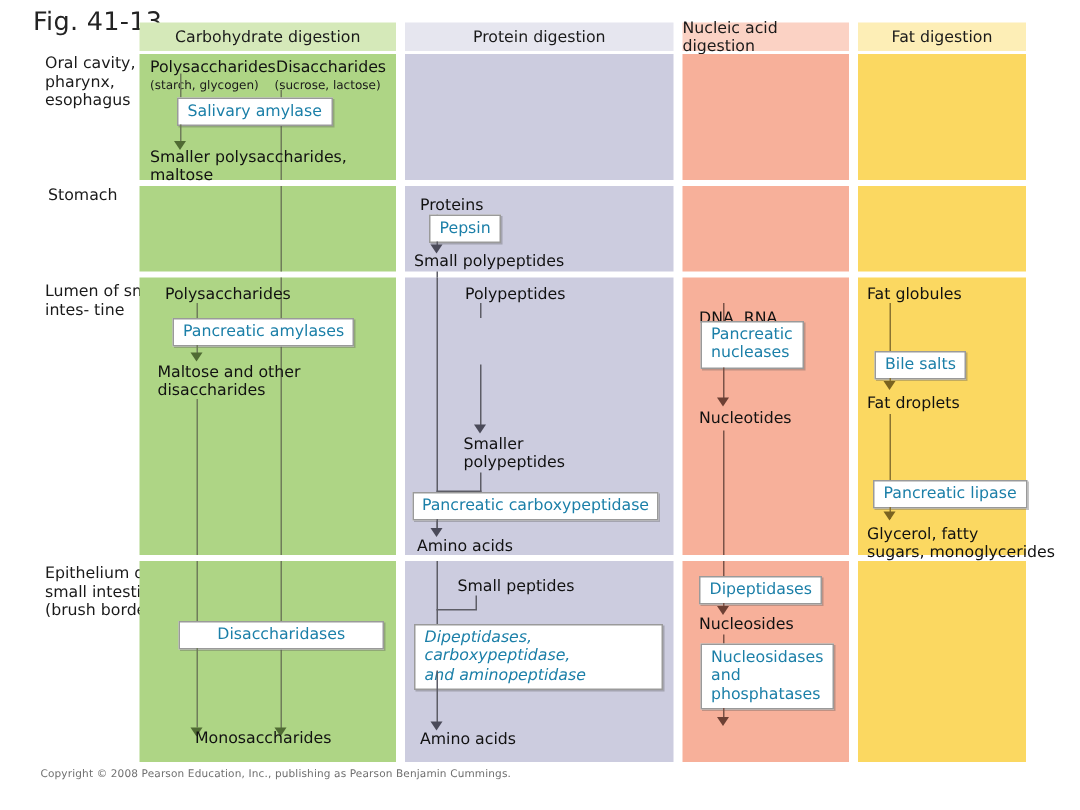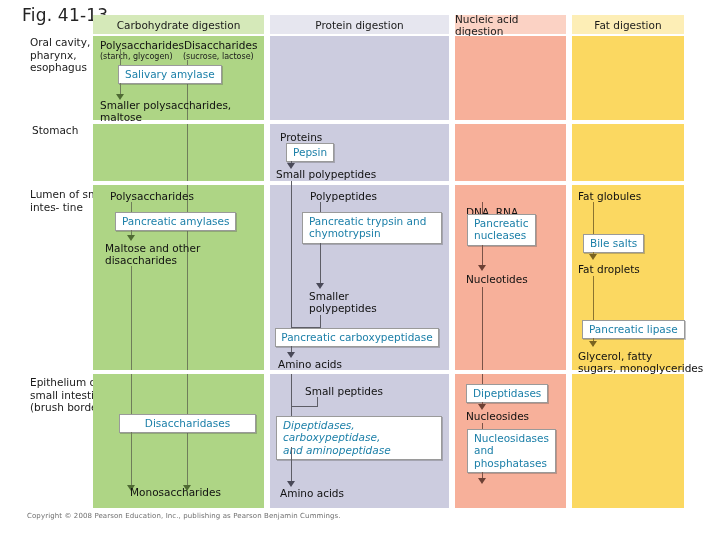--- a/index.html
+++ b/index.html
@@ -156,22 +156,20 @@
   <div class="vline-dark" style="left:291px;top:143px;height:9px;"></div>
   <div class="enzyme" style="left:286px;top:143px;">Pepsin</div>
   <div class="vline-dark" style="left:291px;top:161px;height:6px;"></div>
   <div class="arrow ar-d" style="left:287px;top:163px;"></div>
   <div class="txt" style="left:276px;top:168px;">Small polypeptides</div>
   <div class="vline-dark" style="left:291px;top:181px;height:4px;"></div>
 
   <div class="vline-dark" style="left:291px;top:185px;height:170px;"></div>
   <div class="txt" style="left:310px;top:190px;">Polypeptides</div>
   <div class="vline-dark" style="left:320px;top:202px;height:10px;"></div>
-  <div class="enzyme" style="left:302px;top:212px;width:140px;">Pancreatic trypsin and
-chymotrypsin</div>
   <div class="vline-dark" style="left:320px;top:243px;height:42px;"></div>
   <div class="arrow ar-d" style="left:316px;top:283px;"></div>
   <div class="txt" style="left:309px;top:290px;">Smaller
 polypeptides</div>
   <div class="vline-dark" style="left:320px;top:315px;height:13px;"></div>
   <div class="hline" style="left:291px;top:327px;width:30px;background:#5d5d66;"></div>
   <div class="enzyme" style="left:275px;top:328px;width:164px;text-align:center;padding-left:0;padding-right:0;">Pancreatic carboxypeptidase</div>
   <div class="vline-dark" style="left:291px;top:346px;height:10px;"></div>
   <div class="arrow ar-d" style="left:287px;top:352px;"></div>
   <div class="txt" style="left:278px;top:358px;">Amino acids</div>

